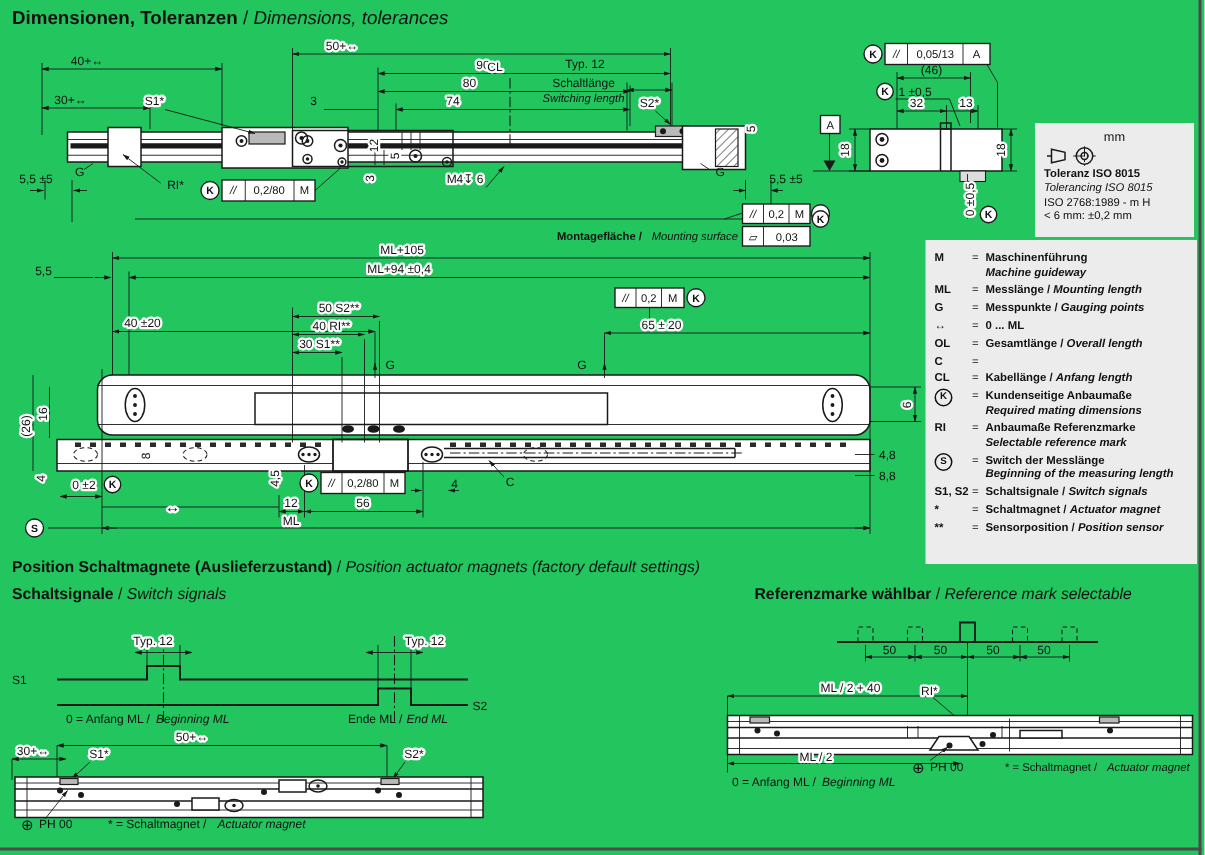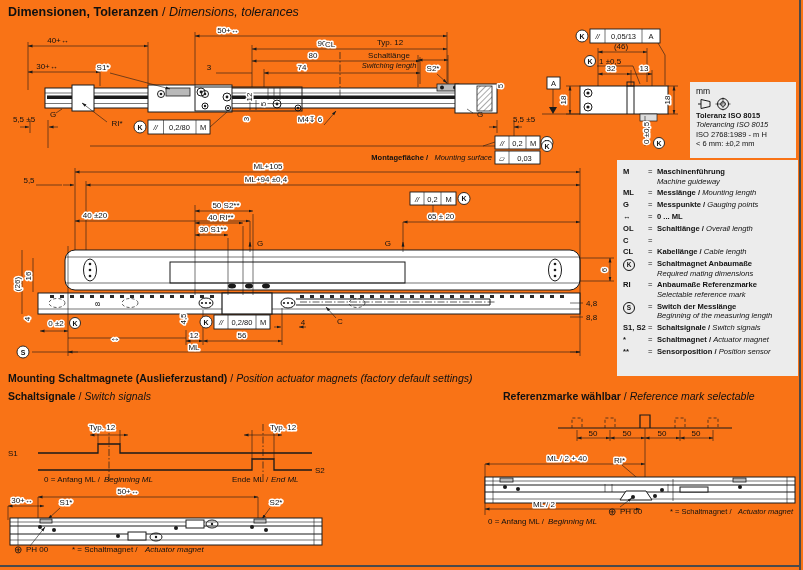--- a/index.html
+++ b/index.html
@@ -1,16 +1,16 @@
 <!DOCTYPE html>
 <html><head>
 <meta charset="utf-8">
 <style>
   html,body{margin:0;padding:0;background:#fff;}
-  #page{position:relative;width:803px;height:570px;background:#f97316;overflow:hidden;
+  #page{position:relative;width:803px;height:570px;background:#22c55e;overflow:hidden;
         font-family:"Liberation Sans",sans-serif;color:#111;}
   svg{position:absolute;left:0;top:0;}
   svg text{font-family:"Liberation Sans",sans-serif;font-size:8px;fill:#111;}
   .mid{text-anchor:middle;}
   .endt{text-anchor:end;}
   .it{font-style:italic;}
   .bt{font-weight:bold;}
   .f7{font-size:7px;}
   .f75{font-size:7.5px;}
   .mask{paint-order:stroke;stroke:#ffffff;stroke-width:3px;stroke-linejoin:round;}
@@ -22,43 +22,43 @@
   .wfill{fill:#ffffff;stroke:#1a1a1a;stroke-width:1;}
   .gfill{fill:#b9b9b9;stroke:#1a1a1a;stroke-width:0.8;}
   .dfill{fill:#1a1a1a;stroke:none;}
   .fr{fill:#ffffff;stroke:#1a1a1a;stroke-width:0.9;}
   .htitle{position:absolute;left:8px;top:5px;font-size:12.5px;}
   .stitle{position:absolute;font-size:10.5px;}
   .tde{font-weight:bold;}
   .ten{font-style:italic;}
   #infobox{position:absolute;left:690px;top:82px;width:106px;height:76px;
            background:#ececec;padding:5px 6px;box-sizing:border-box;font-size:7.5px;line-height:9.5px;}
-  #infobox .u{font-size:8.5px;}
+  #infobox .u{font-size:8.5px;text-align:center;}
   #legend{position:absolute;left:617px;top:160px;width:181px;height:216px;
           background:#ececec;padding:7px 6px;box-sizing:border-box;font-size:7.6px;line-height:9.6px;}
   .lrow{display:flex;margin-bottom:2.2px;}
   .lsym{width:25px;flex:none;font-weight:bold;}
   .leq{width:9px;flex:none;}
   .ltxt{flex:1;}
   .ltxt .de{font-weight:bold;margin-top:43px;}
-  .ltxt .en{font-style:italic;}
+  .ltxt .en{font-style:italic;font-weight:bold;}
   .circ{display:inline-block;width:10px;height:10px;border:1px solid #111;border-radius:50%;
         font-size:6.5px;line-height:10px;text-align:center;font-weight:bold;background:#ececec;}
 </style>
 </head>
 <body>
 
 <div id="page">
 
   <div class="htitle">
     <span class="tde">Dimensionen, Toleranzen</span><span> / </span><span class="ten">Dimensions, tolerances</span>
   </div>
 
   <div class="stitle" style="left:8px;top:372px;">
-    <span class="tde">Mounting Schaltmagnete (Auslieferzustand)</span><span> / </span><span class="ten">Position actuator magnets (factory default settings)</span>
+    <span class="tde">Position Schaltmagnete (Auslieferzustand)</span><span> / </span><span class="ten">Position actuator magnets (factory default settings)</span>
   </div>
   <div class="stitle" style="left:8px;top:390px;">
     <span class="tde">Schaltsignale</span><span> / </span><span class="ten">Switch signals</span>
   </div>
   <div class="stitle" style="left:488px;top:390px;padding-left:15px;">
     <span class="tde">Referenzmarke wählbar</span><span> / </span><span class="ten">Reference mark selectable</span>
   </div>
 
   <div id="infobox">
     <div class="u">mm</div>
@@ -94,35 +94,35 @@
       <span class="ltxt"><span class="de">Messpunkte /</span> <span class="en">Gauging points</span></span>
     </div>
     <div class="lrow">
       <span class="lsym">↔</span>
         <span class="leq">=</span>
       <span class="ltxt"><span class="de">0 ... ML</span></span>
     </div>
     <div class="lrow">
       <span class="lsym">OL</span>
         <span class="leq">=</span>
-      <span class="ltxt"><span class="de">Schaltlänge /</span> <span class="en">Overall length</span></span>
+      <span class="ltxt"><span class="de">Gesamtlänge /</span> <span class="en">Overall length</span></span>
     </div>
     <div class="lrow">
       <span class="lsym">C</span>
         <span class="leq">=</span>
     </div>
     <div class="lrow">
       <span class="lsym">CL</span>
         <span class="leq">=</span>
-      <span class="ltxt"><span class="de">Kabellänge /</span> <span class="en">Cable length</span></span>
+      <span class="ltxt"><span class="de">Kabellänge /</span> <span class="en">Anfang length</span></span>
     </div>
     <div class="lrow">
       <span class="lsym"><span class="circ">K</span></span>
         <span class="leq">=</span>
-      <span class="ltxt"><span class="de">Schaltmagnet Anbaumaße</span><br><span class="en">Required mating dimensions</span></span>
+      <span class="ltxt"><span class="de">Kundenseitige Anbaumaße</span><br><span class="en">Required mating dimensions</span></span>
     </div>
     <div class="lrow">
       <span class="lsym">RI</span>
         <span class="leq">=</span>
       <span class="ltxt"><span class="de">Anbaumaße Referenzmarke</span><br><span class="en">Selectable reference mark</span></span>
     </div>
     <div class="lrow">
       <span class="lsym"><span class="circ">S</span></span>
         <span class="leq">=</span>
       <span class="ltxt"><span class="de">Switch der Messlänge</span><br><span class="en">Beginning of the measuring length</span></span>

